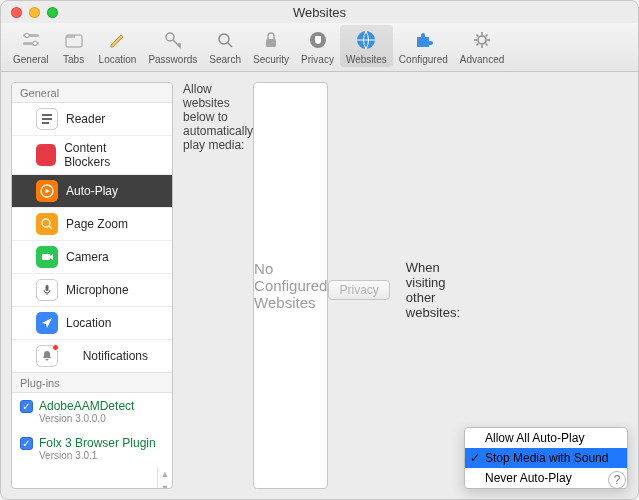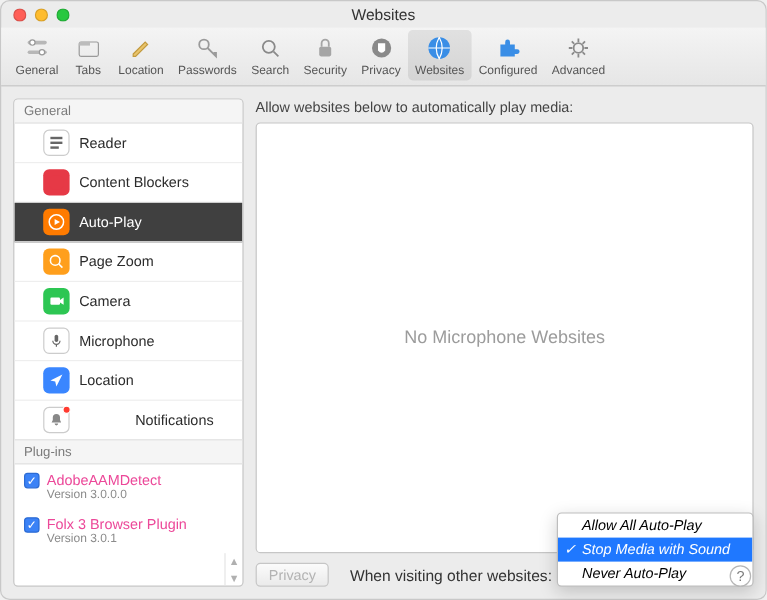--- a/index.html
+++ b/index.html
@@ -20,33 +20,33 @@
 .sidebar { width: 192px; background: #fff; border: 1px solid #c6c6c6; border-radius: 4px; display: flex; flex-direction: column; overflow: hidden; }
 .section-head { font-size: 11px; color: #7a7a7a; padding: 4px 8px 3px 8px; background: #f5f5f5; border-bottom: 1px solid #e1e1e1; }
 .sb-list { display: flex; flex-direction: column; }
 .sb-item { display: flex; align-items: center; gap: 8px; padding: 5px 24px; font-size: 12px; color: #2b2b2b; border-bottom: 1px solid #eee; cursor: default; }
 .sb-item:last-child { border-bottom: none; justify-content: space-between; }
 .sb-item.selected { background: #404040; color: #fff; }
 .sb-icon { width: 22px; height: 22px; border-radius: 5px; display:flex; align-items:center; justify-content:center; color:#fff; font-size:13px; position:relative; }
 .plugin-item { display:flex; gap:6px; align-items:flex-start; padding:6px 8px; }
 .plugin-item .cb { width:13px; height:13px; background:#3b82f6; border-radius:3px; border:1px solid #2c6bd4; display:flex; align-items:center; justify-content:center; color:#fff; font-size:10px; margin-top:1px;}
 .plugin-meta { display:flex; flex-direction:column; }
-.plugin-name { font-size:12px; color:#ec4899; }
+.plugin-name { font-size:12px; color:#15803d; }
 .plugin-ver { font-size:10px; color:#8b8b8b; }
-.main { flex:1; display:flex; flex-direction:column; }
+.main { flex:1; display:flex; }
 .main-title { font-size:12px; color:#444; margin-bottom:6px; }
 .listarea { flex:1; background:#fff; border:1px solid #c6c6c6; border-radius:4px; display:flex; align-items:center; justify-content:center; position:relative; }
 .empty { color:#9c9c9c; font-size:15px; }
 .bottombar { display:flex; align-items:center; gap:8px; padding-top:8px; position:relative; }
 .btn { font-size:12px; color:#888; background:linear-gradient(#fbfbfb,#eaeaea); border:1px solid #c6c6c6; border-radius:4px; padding:2px 10px; }
 .btn.disabled { color:#b3b3b3; }
 .spacer { flex:1; }
 .dropdown-open { position:absolute; right:0; bottom:0; width:164px; background:#fff; border:1px solid #bdbdbd; border-radius:4px; box-shadow:0 4px 14px rgba(0,0,0,0.18); overflow:hidden; }
-.dd-opt { padding:3px 0 3px 20px; font-size:12px; position:relative; cursor:default;font-style:italic; }
-.dd-opt.sel { background:#1f78ff; color:#ffffff; }
+.dd-opt { padding:3px 0 3px 20px; font-size:12px; position:relative; cursor:default; }
+.dd-opt.sel { background:#1f78ff; color:#000000; }
 .dd-opt.sel::before { content:"✓"; position:absolute; left:5px; }
 .help { position:absolute; right:12px; bottom:10px; width:18px; height:18px; border-radius:50%; border:1px solid #b6b6b6; background:#fff; color:#7a7a7a; font-size:12px; display:flex; align-items:center; justify-content:center; }
 .scrollbar { position:absolute; right:0; top:0; bottom:0; width:15px; border-left:1px solid #e4e4e4; display:flex; flex-direction:column; align-items:center; }
 .scrollbar .arrow { font-size:9px; color:#b0b0b0; padding:2px 0; }
 .scrollbar .track { flex:1; }
 </style>
 </head>
 <body>
 
 <div class="window">
@@ -250,21 +250,21 @@
           <div class="arrow">▲</div>
           <div class="track"></div>
           <div class="arrow">▼</div>
         </div>
       </div>
     </div>
 
     <div class="main">
       <div class="main-title">Allow websites below to automatically play media:</div>
       <div class="listarea">
-        <div class="empty">No Microphone Websites</div>
+        <div class="empty">No Configured Websites</div>
       </div>
       <div class="bottombar">
         <button class="btn disabled">Privacy</button>
         <div class="spacer"></div>
         <span style="font-size:13px;color:#333;margin-right:168px;">When visiting other websites:</span>
         <div class="dropdown-open">
           <div class="dd-opt">Allow All Auto-Play</div>
           <div class="dd-opt sel">Stop Media with Sound</div>
           <div class="dd-opt">Never Auto-Play</div>
         </div>

